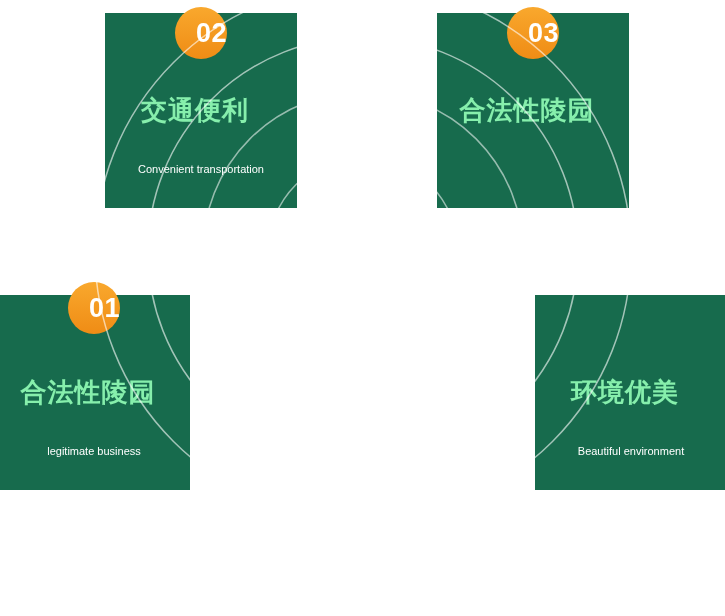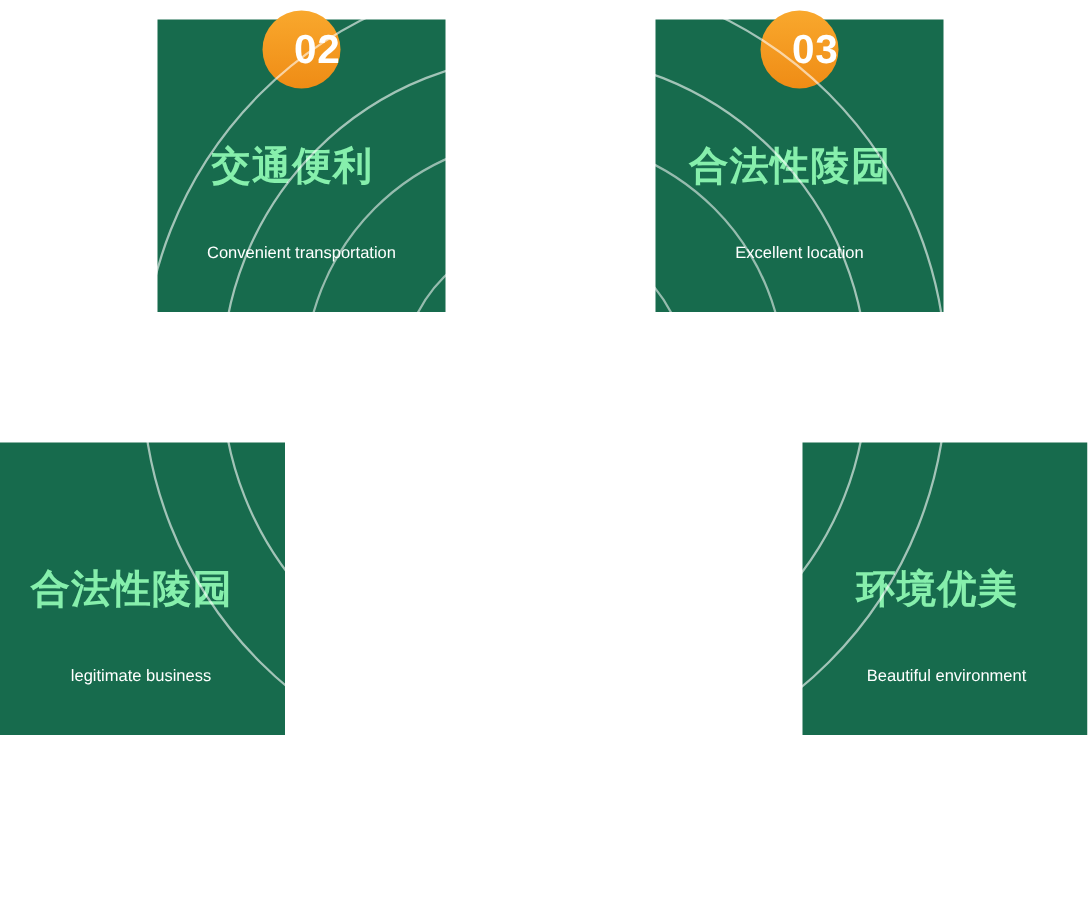--- a/index.html
+++ b/index.html
@@ -93,24 +93,26 @@
     </div>
     <div class="title">交通便利</div>
     <div class="subtitle">Convenient transportation</div>
   </div>
 
   <div class="card card-pos-03">
     <div class="badge">
       <span>03</span>
     </div>
     <div class="title">合法性陵园</div>
-    <div class="subtitle">Excellent location</div>
   </div>
 
   <div class="card card-pos-01">
+    <div class="badge">
+      <span>01</span>
+    </div>
     <div class="title">合法性陵园</div>
     <div class="subtitle">legitimate business</div>
   </div>
 
   <div class="card card-pos-04">
     <div class="title">环境优美</div>
     <div class="subtitle">Beautiful environment</div>
   </div>
 
   <svg class="arcs" viewBox="0 0 725 616" xmlns="http://www.w3.org/2000/svg">

